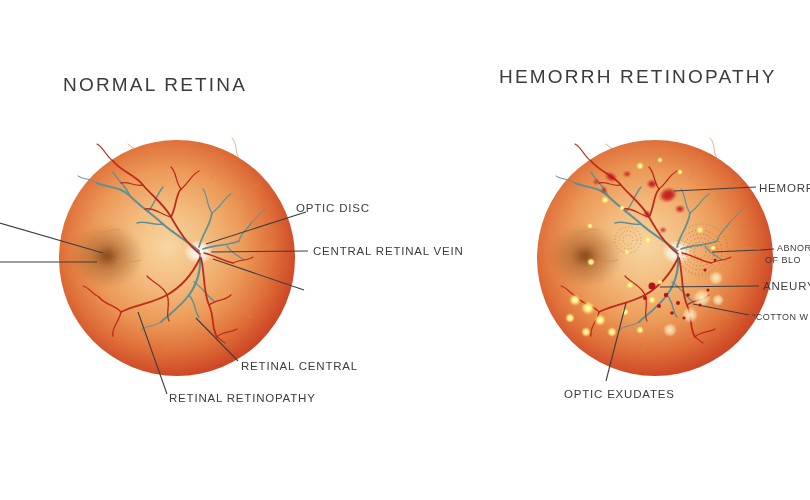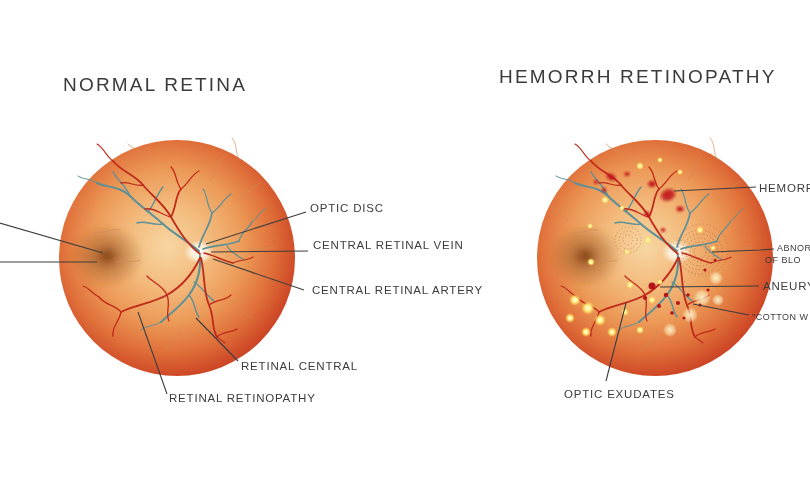--- a/index.html
+++ b/index.html
@@ -221,23 +221,22 @@
       <polyline points="712,252 760,250 774,249"></polyline>
       <line x1="660" y1="287" x2="759" y2="286"></line>
       <line x1="693" y1="304" x2="749" y2="315"></line>
       <line x1="626" y1="303" x2="606" y2="381"></line>
     </g>
   </svg>
 
   <div class="title" style="left:63px;top:74px;">NORMAL RETINA</div>
   <div class="title" style="left:499px;top:66px;">HEMORRH RETINOPATHY</div>
 
-  <div class="lbl" style="left:310px;top:202px;">OPTIC DISC</div>
-  <div class="lbl" style="left:313px;top:239px;">CENTRAL RETINAL VEIN</div>
-  <div class="lbl" style="left:312px;top:284px;">CENTRAL RETINAL ARTERY</div>
+  <div class="lbl" style="left:296px;top:202px;">OPTIC DISC</div>
+  <div class="lbl" style="left:313px;top:245px;">CENTRAL RETINAL VEIN</div>
   <div class="lbl" style="left:241px;top:360px;">RETINAL CENTRAL</div>
   <div class="lbl" style="left:169px;top:392px;">RETINAL RETINOPATHY</div>
 
   <div class="lbl" style="left:759px;top:182px;">HEMORRH</div>
   <div class="lbl small" style="left:777px;top:243px;">ABNORM</div>
   <div class="lbl small" style="left:765px;top:255px;">OF BLO</div>
   <div class="lbl" style="left:763px;top:280px;">ANEURYS</div>
   <div class="lbl small" style="left:752px;top:312px;">"COTTON W</div>
   <div class="lbl" style="left:564px;top:388px;">OPTIC EXUDATES</div>
 

